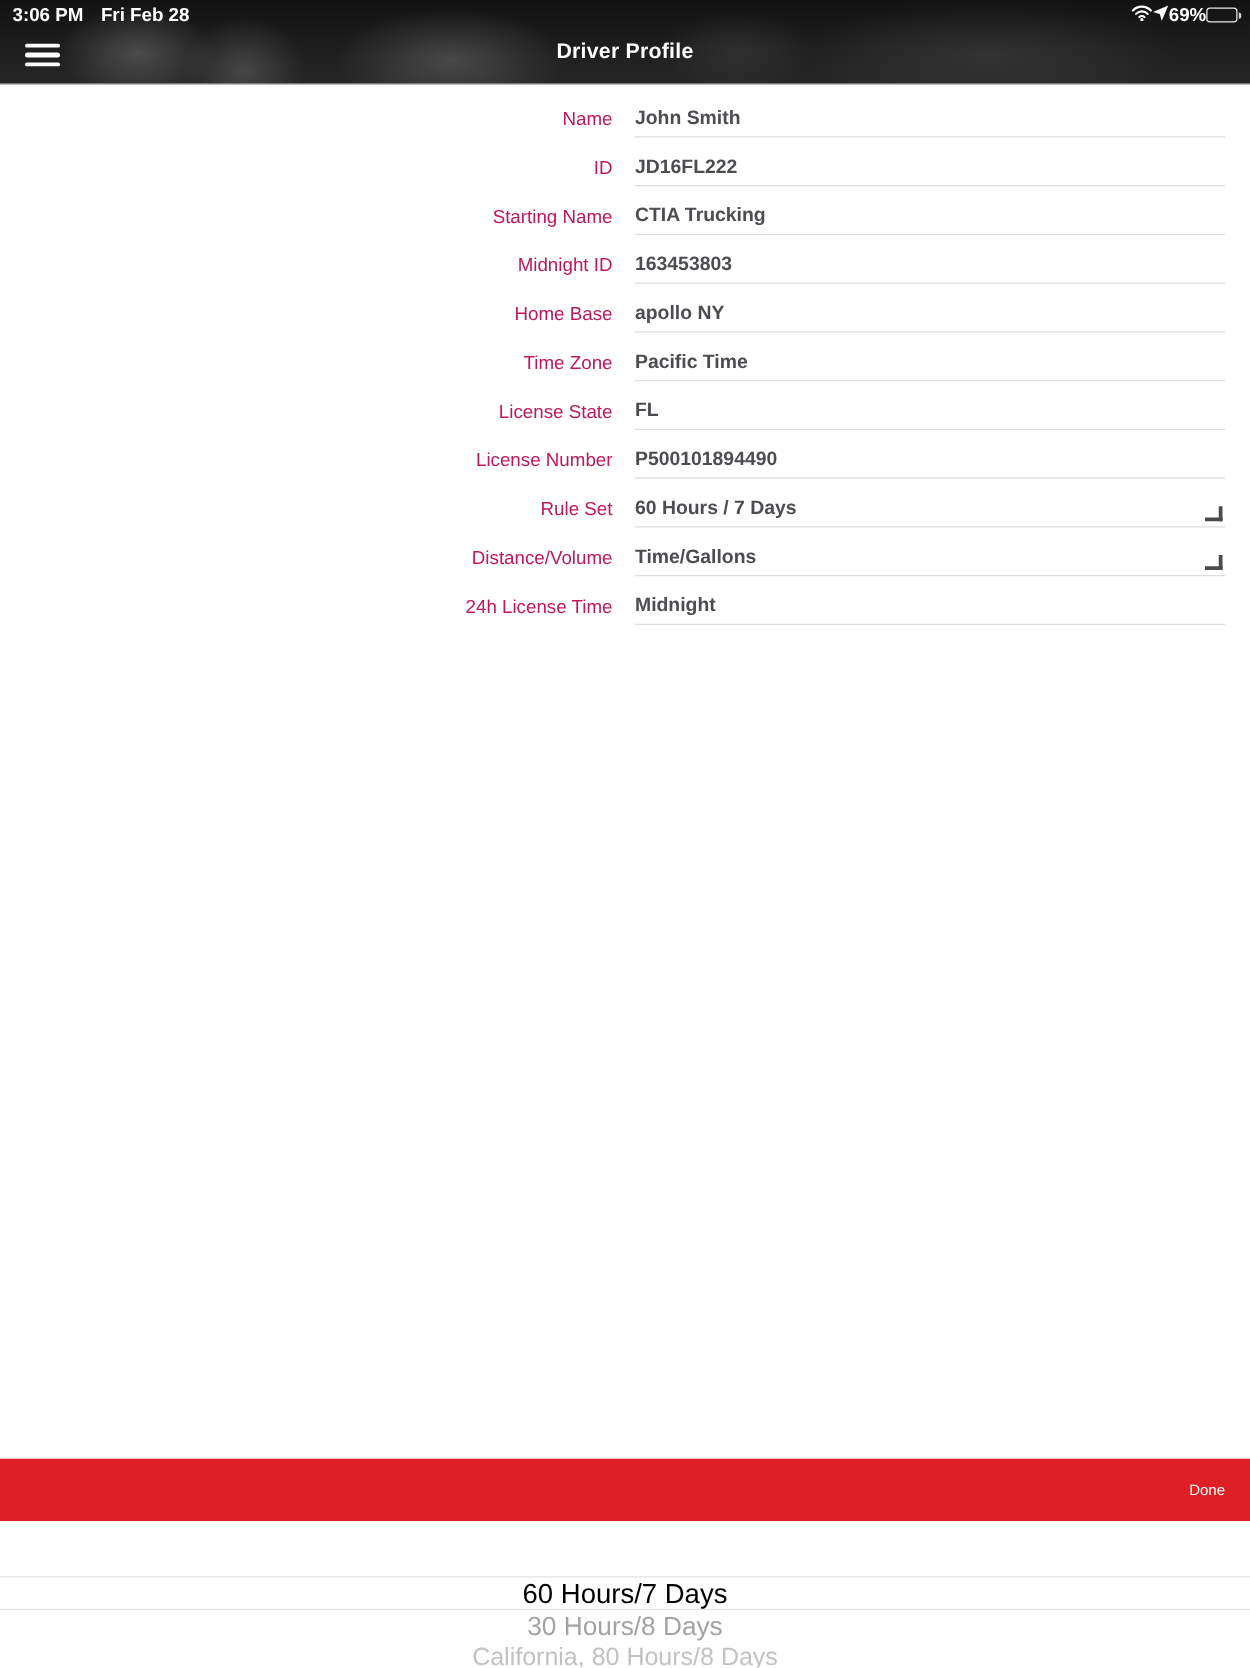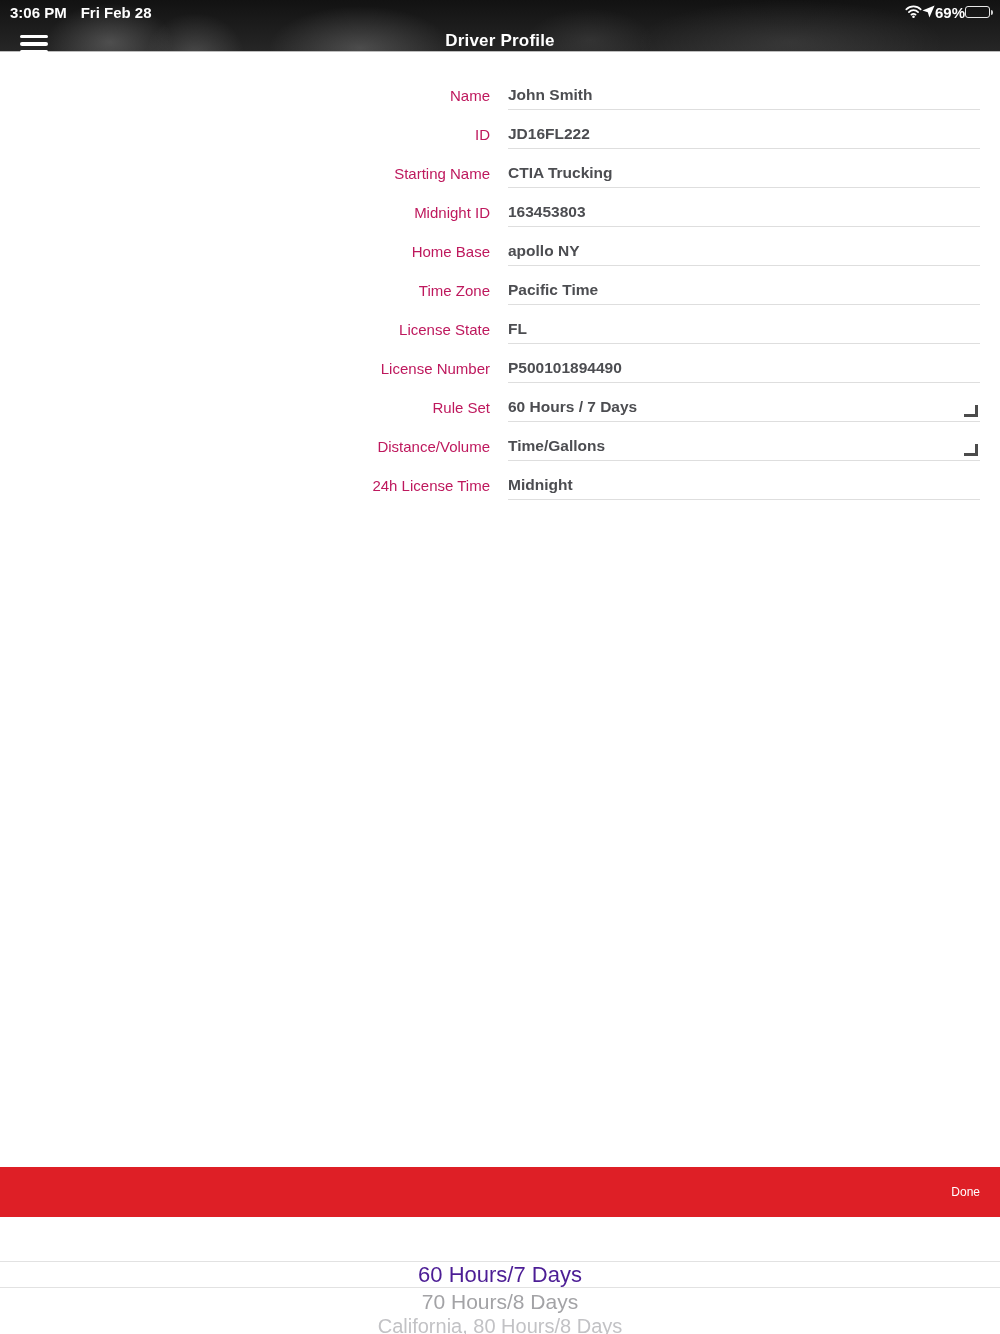--- a/index.html
+++ b/index.html
@@ -4,21 +4,21 @@
 <style>
   * { margin:0; padding:0; box-sizing:border-box; }
   html,body { width:1000px; height:1334px; }
   body {
     font-family:"Liberation Sans","DejaVu Sans",sans-serif;
     background:#ffffff; position:relative; overflow:hidden;
   }
 
   
   .app-header {
-    position:absolute; top:0; left:0; width:1000px; height:52px;
+    position:absolute; top:0; left:0; width:1000px; height:68px;
     background:
       radial-gradient(90px 55px at 110px 42px, rgba(255,255,255,.20), transparent 70%),
       radial-gradient(70px 60px at 195px 55px, rgba(255,255,255,.16), transparent 70%),
       radial-gradient(130px 60px at 360px 48px, rgba(255,255,255,.18), transparent 70%),
       radial-gradient(90px 45px at 590px 40px, rgba(255,255,255,.08), transparent 70%),
       radial-gradient(220px 60px at 790px 42px, rgba(255,255,255,.09), transparent 70%),
       linear-gradient(#121212, #262626);
     border-bottom:1px solid #bdbdbd;
     color:#fff;
   }
@@ -77,21 +77,21 @@
     background:transparent; border:none; color:#fff; font-size:12px;
     font-family:inherit; cursor:pointer; padding:0;
   }
 
   
   .picker-wheel { position:absolute; top:1217px; left:0; width:1000px; height:117px; background:#fff; }
   .picker-option-selected {
     position:absolute; top:44px; left:0; width:1000px; height:27px;
     border-top:1px solid #e2e2e2; border-bottom:1px solid #e2e2e2;
     display:flex; align-items:center; justify-content:center;
-    font-size:22px; color:#4c1d95;
+    font-size:22px; color:#000000;
   }
   .picker-option-next {
     position:absolute; top:72px; left:0; width:1000px; height:25px;
     display:flex; align-items:center; justify-content:center;
     font-size:21px; color:#a3a3a6;
   }
   .picker-option-far {
     position:absolute; top:97px; left:0; width:1000px; height:24px;
     display:flex; align-items:center; justify-content:center;
     font-size:20px; color:#c2c2c5;
@@ -201,15 +201,15 @@
   </div>
 
 </main>
 
 <div class="done-bar">
   <button class="done-btn">Done</button>
 </div>
 
 <div class="picker-wheel">
   <div class="picker-option-selected">60 Hours/7 Days</div>
-  <div class="picker-option-next">70 Hours/8 Days</div>
+  <div class="picker-option-next">30 Hours/8 Days</div>
   <div class="picker-option-far">California, 80 Hours/8 Days</div>
 </div>
 
 </body></html>

